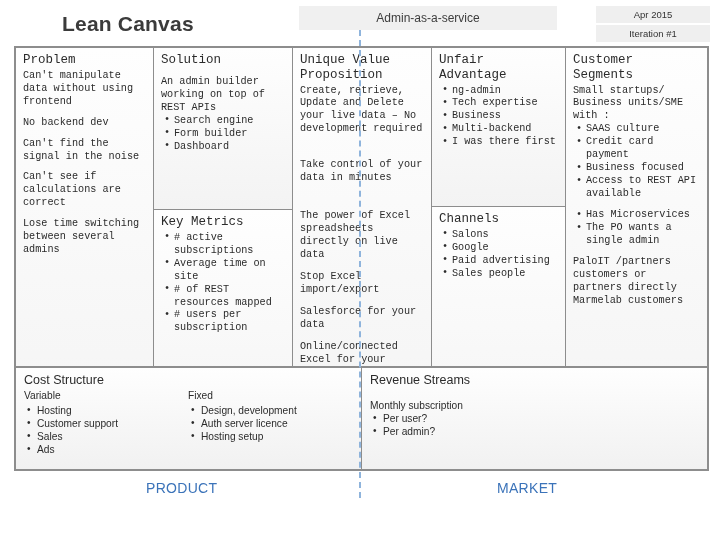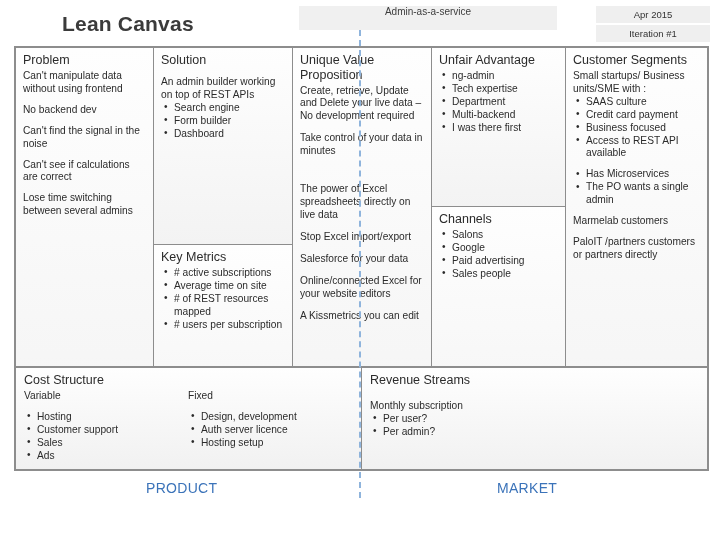--- a/index.html
+++ b/index.html
@@ -29,23 +29,23 @@
     margin-left: 40px;
   }
   #project-banner {
     position: absolute;
     left: 299px;
     top: 6px;
     width: 258px;
     height: 24px;
     background: #f0f0f0;
     display: flex;
-    align-items: flex-start;
+    align-items: center;
     justify-content: center;
-    font-size: 10px;
+    font-size: 12px;
     color: #3d3d3d;
   }
   #meta-stack {
     position: absolute;
     left: 596px;
     top: 6px;
     width: 114px;
   }
   .meta-chip {
     background: #efefef;
@@ -66,20 +66,21 @@
     width: 695px;
     height: 425px;
     border: 2px solid #8d8d8d;
     box-sizing: border-box;
     display: flex;
   }
   .grid-col {
     box-sizing: border-box;
     display: flex;
     flex-direction: column;
+    font-family: Liberation Mono, monospace;
   }
   .col-sep { border-right: 1px solid #8d8d8d; }
 
   .cell {
     box-sizing: border-box;
     padding: 5px 7px 4px 7px;
     background: linear-gradient(180deg, #fefefe 0%, #f3f3f3 100%);
     overflow: hidden;
     flex: 1 1 auto;
   }
@@ -146,21 +147,21 @@
   .cost-sub {
     position: absolute;
     top: 22px;
   }
   #cost-variable { left: 8px; }
   #cost-fixed { left: 172px; }
   .sub-label {
     font-size: 10.2px;
     line-height: 1.27;
     color: #2b2b2b;
-    margin-bottom: 8px;
+    margin-bottom: 2px;
   }
 
   
   #product-market-divider {
     position: absolute;
     left: 359px;
     top: 30px;
     width: 0;
     height: 468px;
     border-left: 2px dashed #8fb4dc;
@@ -200,21 +201,21 @@
       <div class="cell-title">Problem</div>
       <p class="para">Can't manipulate data without using frontend</p>
       <p class="para">No backend dev</p>
       <p class="para">Can't find the signal in the noise</p>
       <p class="para">Can't see if calculations are correct</p>
       <p class="para">Lose time switching between several admins</p>
     </div>
   </div>
 
   <div class="grid-col col-sep" style="width:139px">
-    <div class="cell row-sep" style="height:197px;flex:none">
+    <div class="cell row-sep" style="height:162px;flex:none">
       <div class="cell-title">Solution</div>
       <p class="para tight" style="margin-top:8px">An admin builder working on top of REST APIs</p>
       <ul class="bullets tight">
         <li>Search engine</li>
         <li>Form builder</li>
         <li>Dashboard</li>
       </ul>
     </div>
     <div class="cell">
       <div class="cell-title">Key Metrics</div>
@@ -223,37 +224,37 @@
         <li>Average time on site</li>
         <li># of REST resources mapped</li>
         <li># users per subscription</li>
       </ul>
     </div>
   </div>
 
   <div class="grid-col col-sep" style="width:139px">
     <div class="cell">
       <div class="cell-title">Unique Value Proposition</div>
-      <p class="para" style="margin-bottom:9px">Create, retrieve, Update and Delete your live data – No development required</p>
+      <p class="para" style="margin-bottom:23px">Create, retrieve, Update and Delete your live data – No development required</p>
       <p class="para" style="margin-bottom:25px">Take control of your data in minutes</p>
       <p class="para" style="margin-bottom:9px">The power of Excel spreadsheets directly on live data</p>
       <p class="para" style="margin-bottom:9px">Stop Excel import/export</p>
       <p class="para" style="margin-bottom:9px">Salesforce for your data</p>
       <p class="para" style="margin-bottom:9px">Online/connected Excel for your website editors</p>
       <p class="para tight">A Kissmetrics you can edit</p>
     </div>
   </div>
 
   <div class="grid-col col-sep" style="width:134px">
     <div class="cell row-sep" style="height:159px;flex:none">
       <div class="cell-title">Unfair Advantage</div>
       <ul class="bullets tight">
         <li>ng-admin</li>
         <li>Tech expertise</li>
-        <li>Department</li>
+        <li>Business</li>
         <li>Multi-backend</li>
         <li>I was there first</li>
       </ul>
     </div>
     <div class="cell">
       <div class="cell-title">Channels</div>
       <ul class="bullets tight">
         <li>Salons</li>
         <li>Google</li>
         <li>Paid advertising</li>
@@ -269,22 +270,22 @@
       <ul class="bullets">
         <li>SAAS culture</li>
         <li>Credit card payment</li>
         <li>Business focused</li>
         <li>Access to REST API available</li>
       </ul>
       <ul class="bullets">
         <li>Has Microservices</li>
         <li>The PO wants a single admin</li>
       </ul>
+      <p class="para tight">PaloIT /partners customers or partners directly</p>
       <p class="para">Marmelab customers</p>
-      <p class="para tight">PaloIT /partners customers or partners directly</p>
     </div>
   </div>
 </div>
 
 <div id="bottom-row">
   <div id="cost-cell">
     <div class="cell-title">Cost Structure</div>
     <div class="cost-sub" id="cost-variable">
       <div class="sub-label">Variable</div>
       <ul class="bullets tight">

